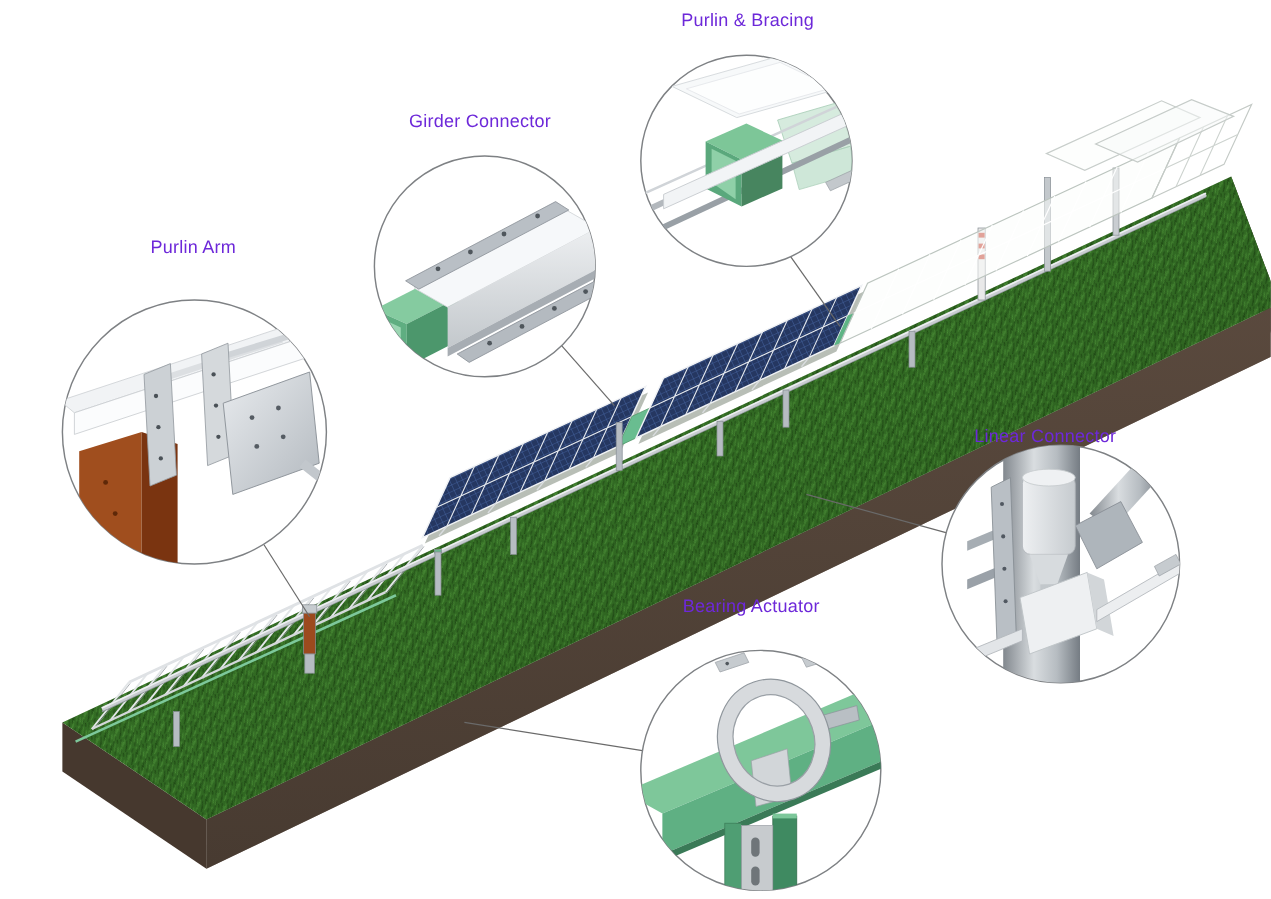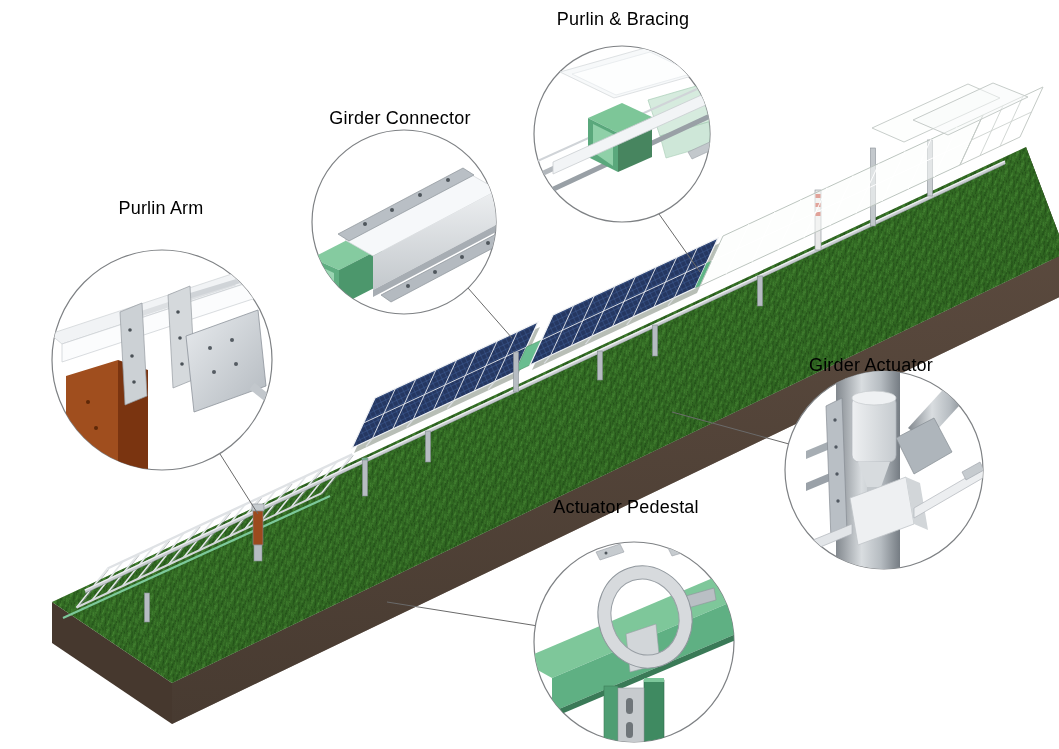--- a/index.html
+++ b/index.html
@@ -1,19 +1,19 @@
 <!DOCTYPE html>
 <html><head>
 <meta charset="utf-8">
 <style>
   html,body{margin:0;padding:0;background:#ffffff;}
   .stage{position:relative;width:1059px;height:749px;background:#ffffff;overflow:hidden;
          font-family:"Liberation Sans",sans-serif;}
   .stage svg{position:absolute;left:0;top:0;}
-  .lbl{position:absolute;font-size:18px;line-height:1.2;color:#000000;
+  .lbl{position:absolute;font-size:15px;line-height:1.2;color:#6d28d9;
        transform:translateX(-50%);white-space:nowrap;letter-spacing:.2px;}
 </style>
 </head>
 <body>
 
 <div class="stage">
 <svg width="1059" height="749" viewBox="0 0 1059 749">
   <defs>
     <pattern id="grassPat" width="18" height="12" patternUnits="userSpaceOnUse" patternTransform="rotate(-25)">
       <rect width="18" height="12" fill="#3b7a2a"></rect>
@@ -268,17 +268,17 @@
       <g transform="rotate(-19 645 617)">
         <ellipse cx="645" cy="617" rx="40" ry="45" fill="none" stroke="#d7dadd" stroke-width="13"></ellipse>
         <ellipse cx="645" cy="617" rx="46.5" ry="51.5" fill="none" stroke="#8f969c" stroke-width="1"></ellipse>
         <ellipse cx="645" cy="617" rx="33.5" ry="38.5" fill="none" stroke="#9aa0a6" stroke-width="1"></ellipse>
       </g>
     </g>
   </g>
 </svg>
 
 <div class="lbl" style="left:161px;top:198px">Purlin Arm</div>
-<div class="lbl" style="left:400px;top:108px">Girder Connector</div>
+<div class="lbl" style="left:400px;top:93px">Girder Connector</div>
 <div class="lbl" style="left:623px;top:9px">Purlin &amp; Bracing</div>
-<div class="lbl" style="left:871px;top:355px">Girder Actuator</div>
-<div class="lbl" style="left:626px;top:497px">Actuator Pedestal</div>
+<div class="lbl" style="left:871px;top:355px">Linear Connector</div>
+<div class="lbl" style="left:626px;top:497px">Bearing Actuator</div>
 </div>
 
 </body></html>

